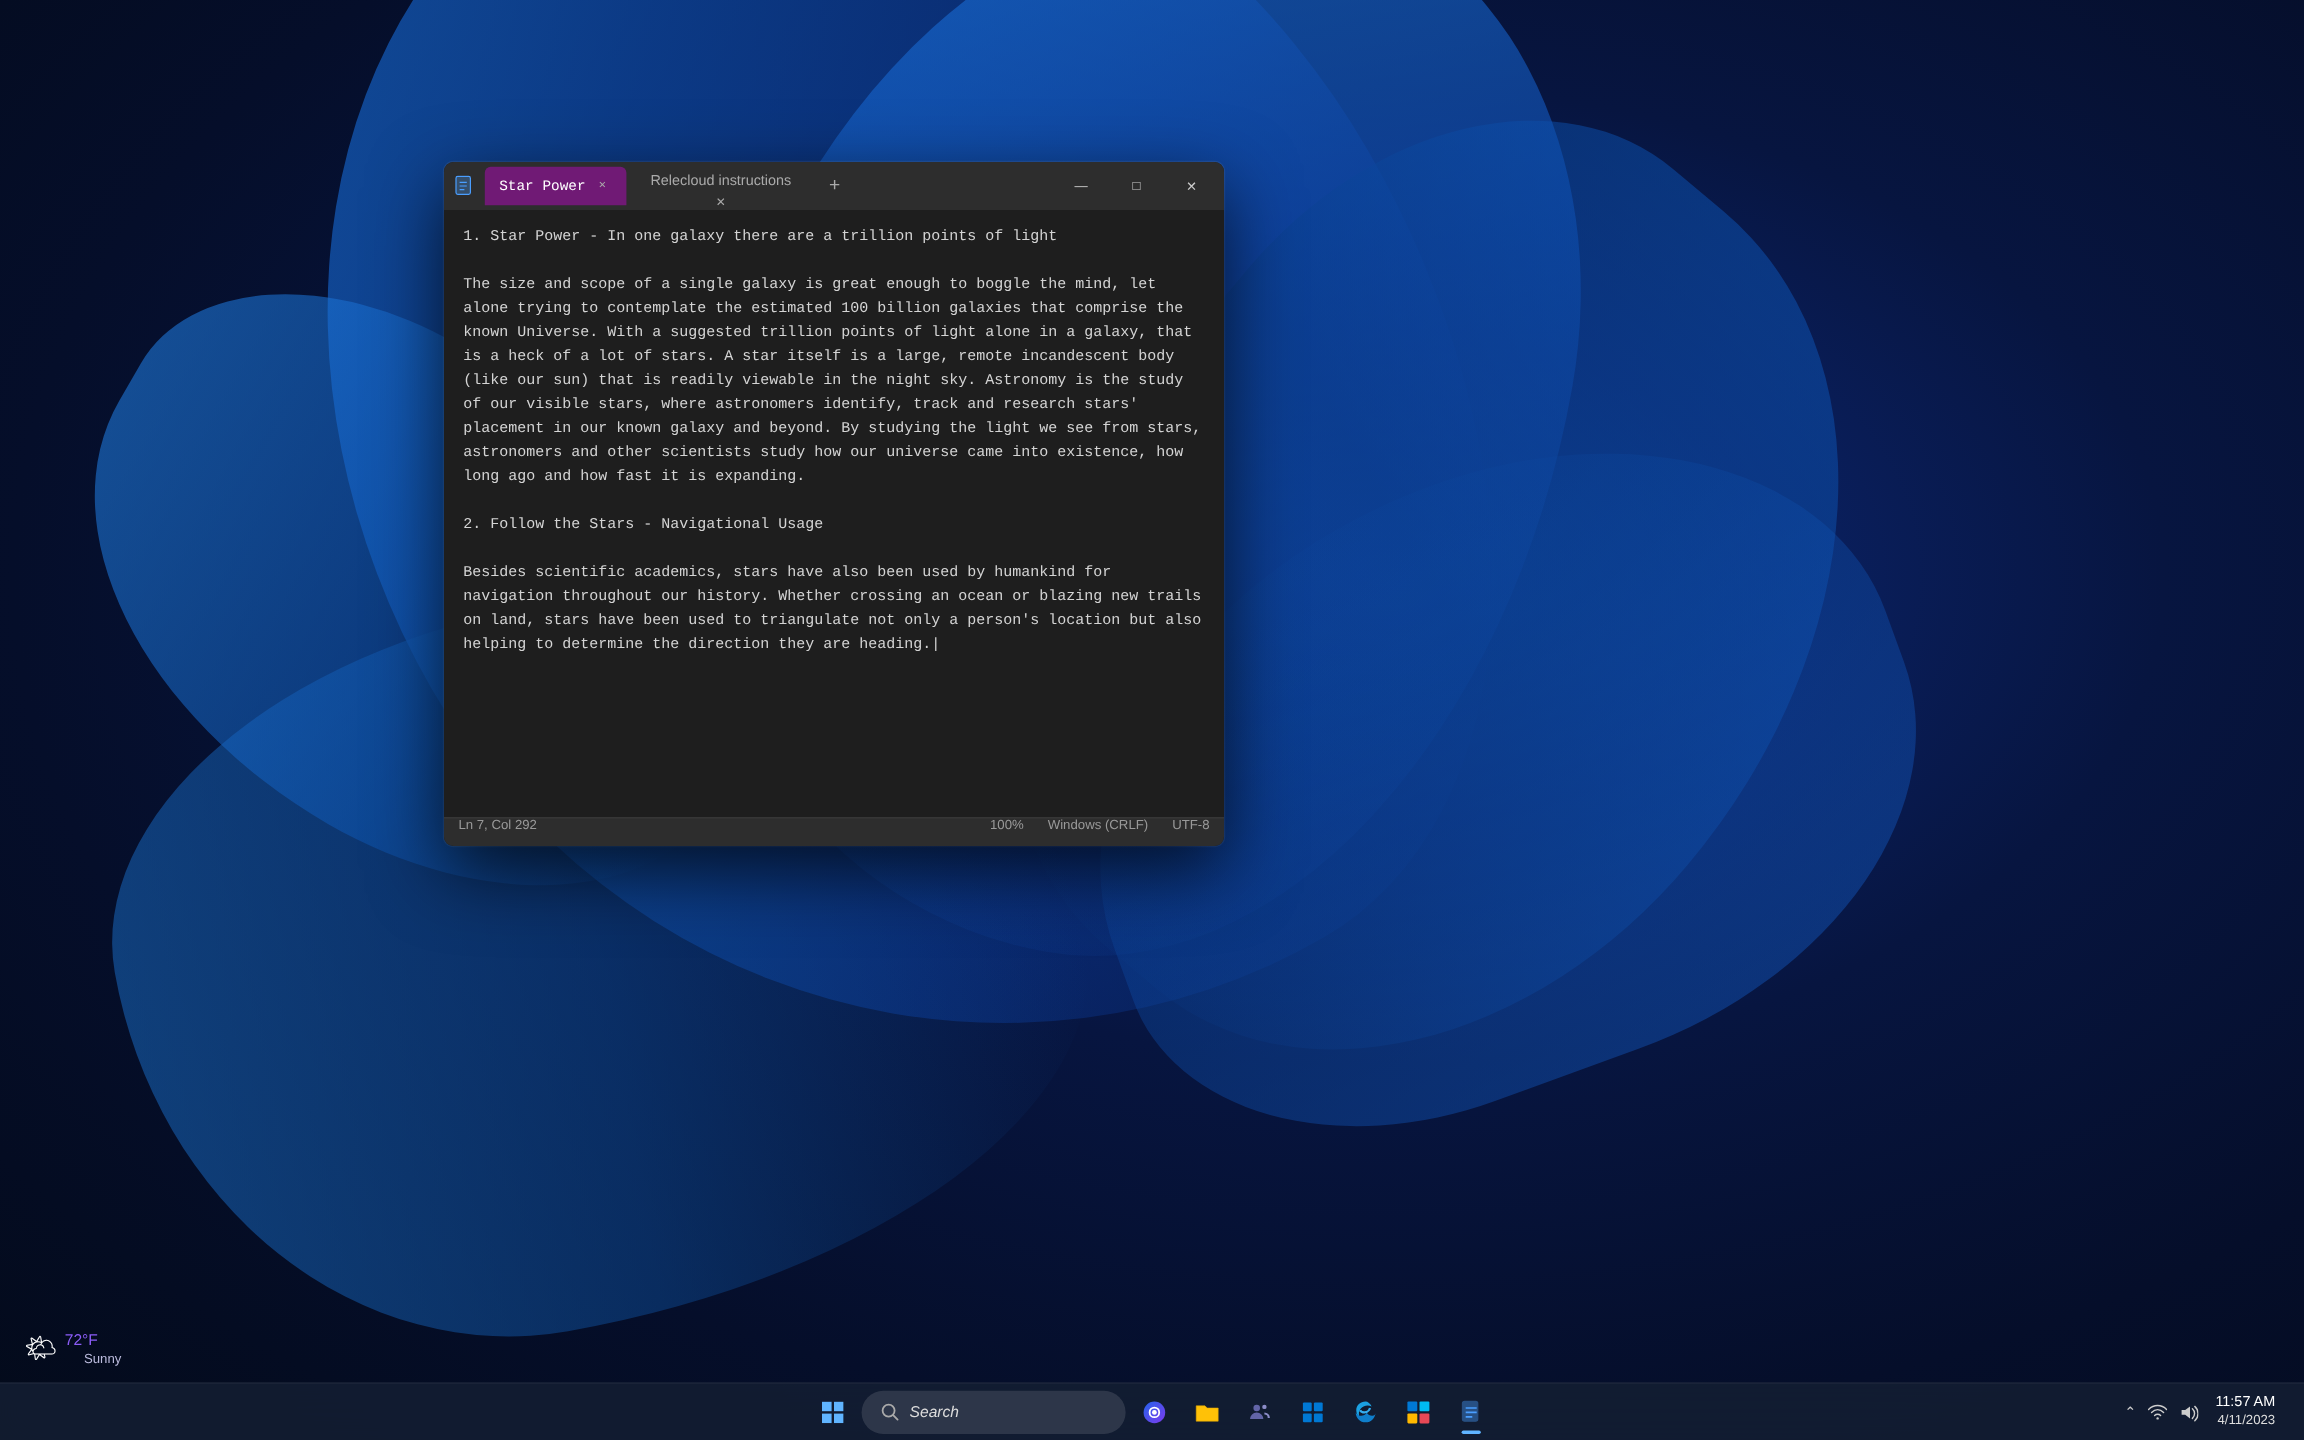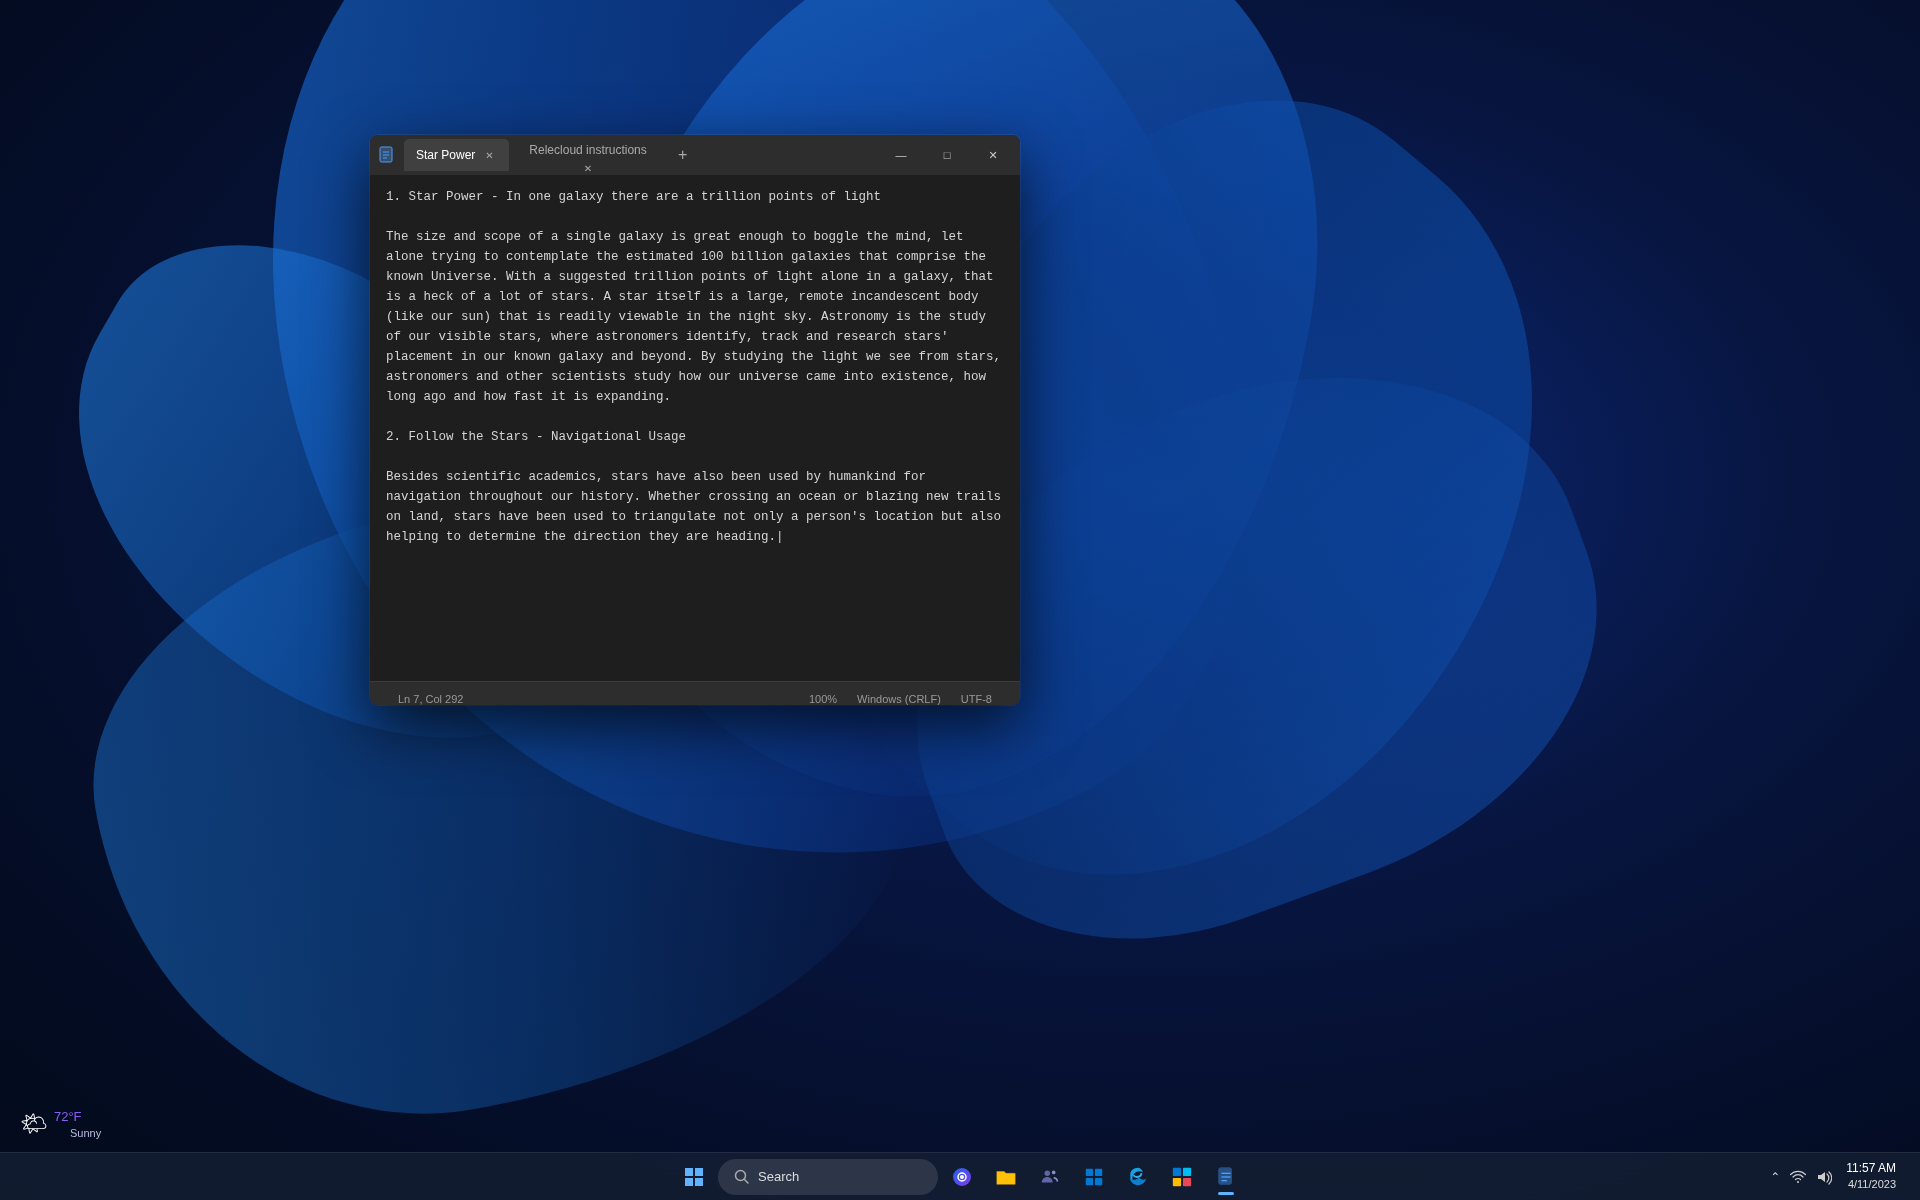--- a/index.html
+++ b/index.html
@@ -135,22 +135,23 @@
       padding: 4px 12px;
       border-radius: 5px 5px 0 0;
       cursor: pointer;
       font-size: 12px;
       color: #cccccc;
       background: transparent;
       height: 32px;
     }
 
     .tab.active {
-      background: #404040;
+      background: #701a75;
       color: #ffffff;
+      font-family: Liberation Mono, monospace;
     }
 
     .tab-close {
       width: 16px;
       height: 16px;
       border-radius: 3px;
       display: flex;
       align-items: center;
       justify-content: center;
       font-size: 10px;
@@ -238,22 +239,22 @@
       line-height: 1.6;
       white-space: pre-wrap;
       word-wrap: break-word;
     }
 
     
     .statusbar {
       height: 24px;
       background: #2d2d2d;
       display: flex;
-      align-items: flex-end;
-      padding: 0 28px;
+      align-items: flex-start;
+      padding: 0 12px;
       font-size: 11px;
       color: #999;
       gap: 28px;
       flex-shrink: 0;
       border-top: 1px solid #3a3a3a;
     }
 
     .statusbar-right {
       margin-left: auto;
       display: flex;
@@ -311,20 +312,21 @@
       display: flex;
       align-items: center;
       background: rgba(255,255,255,0.12);
       border-radius: 20px;
       padding: 0 16px;
       height: 36px;
       gap: 8px;
       cursor: pointer;
       width: 220px;
       transition: background 0.15s;
+      font-style: italic;
     }
 
     .search-box-text {
       font-size: 13px;
       color: #ddd;
     }
 
     
     .taskbar-right {
       position: absolute;

